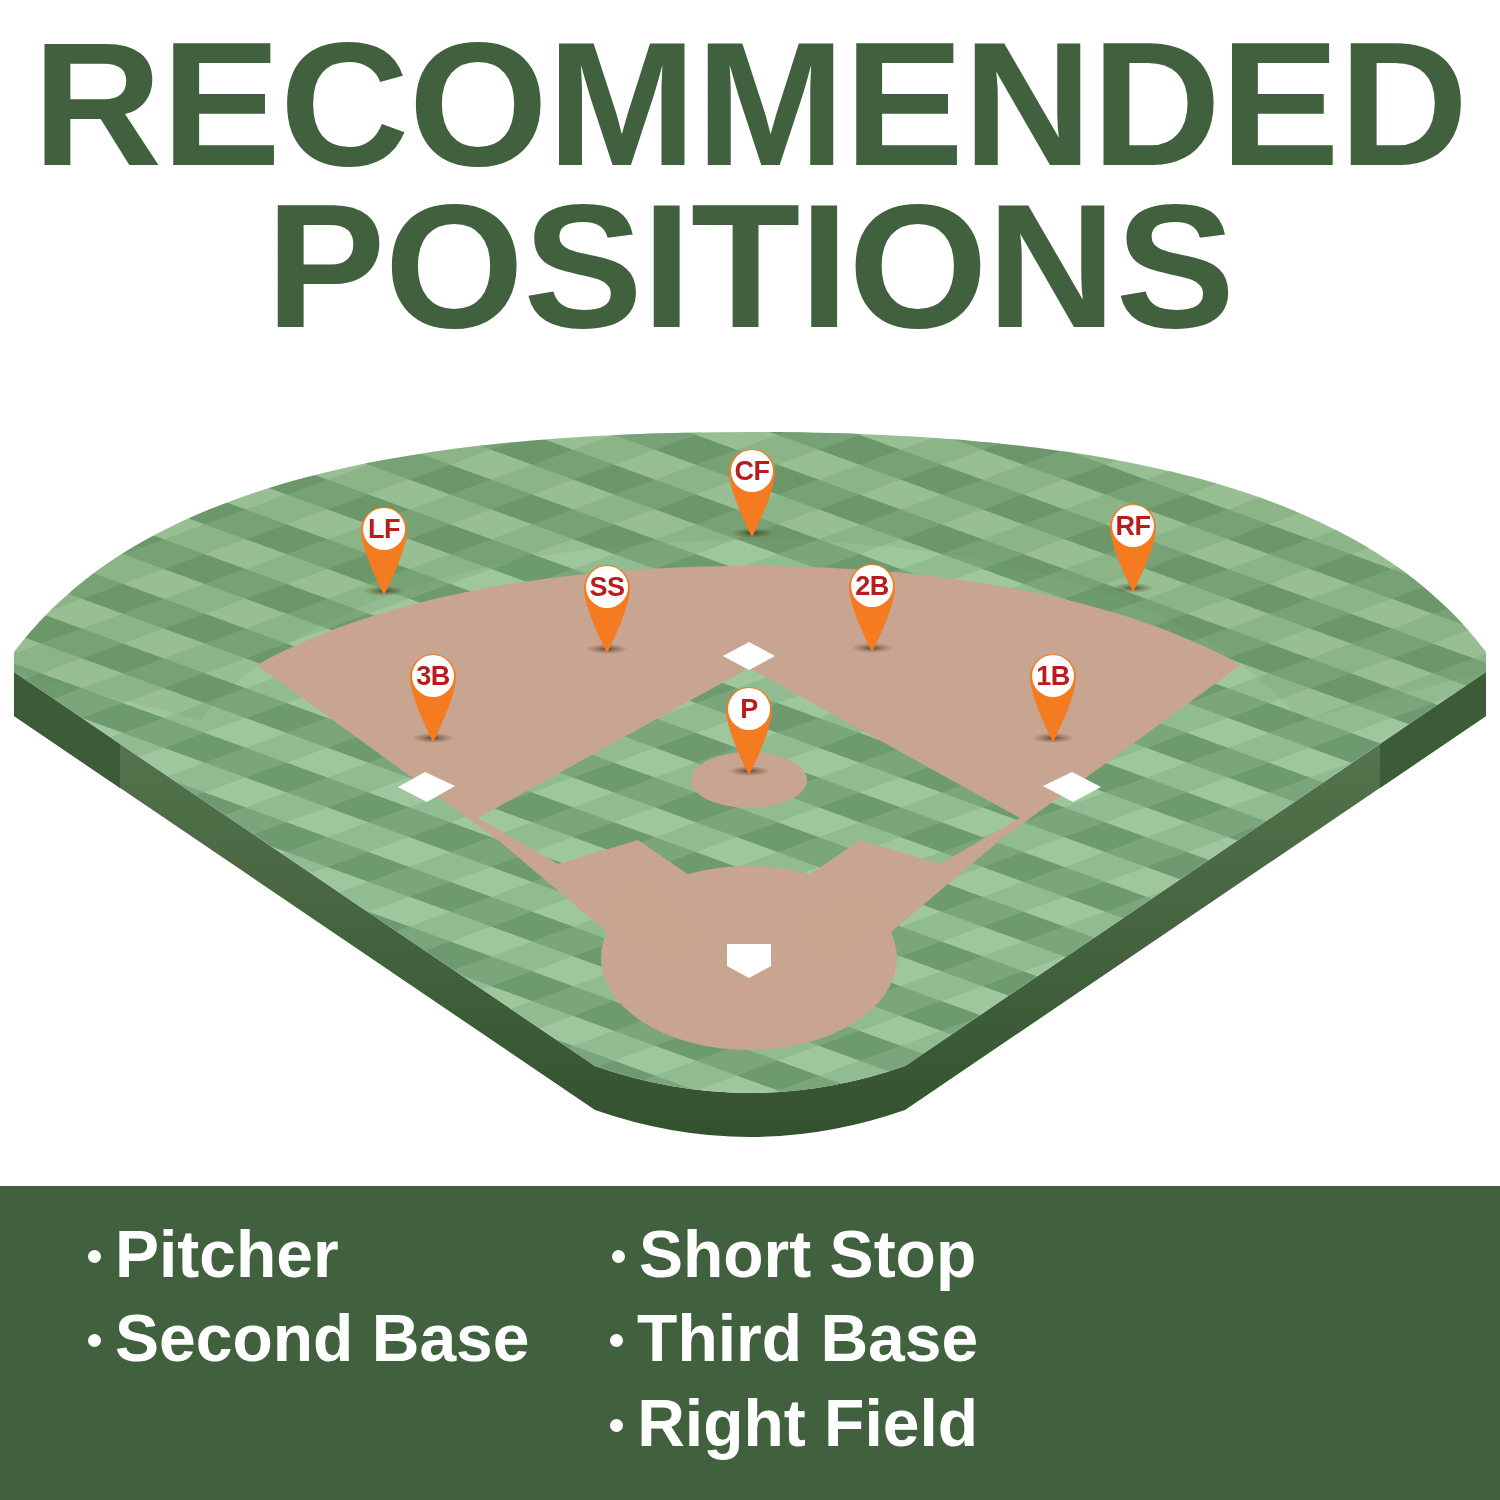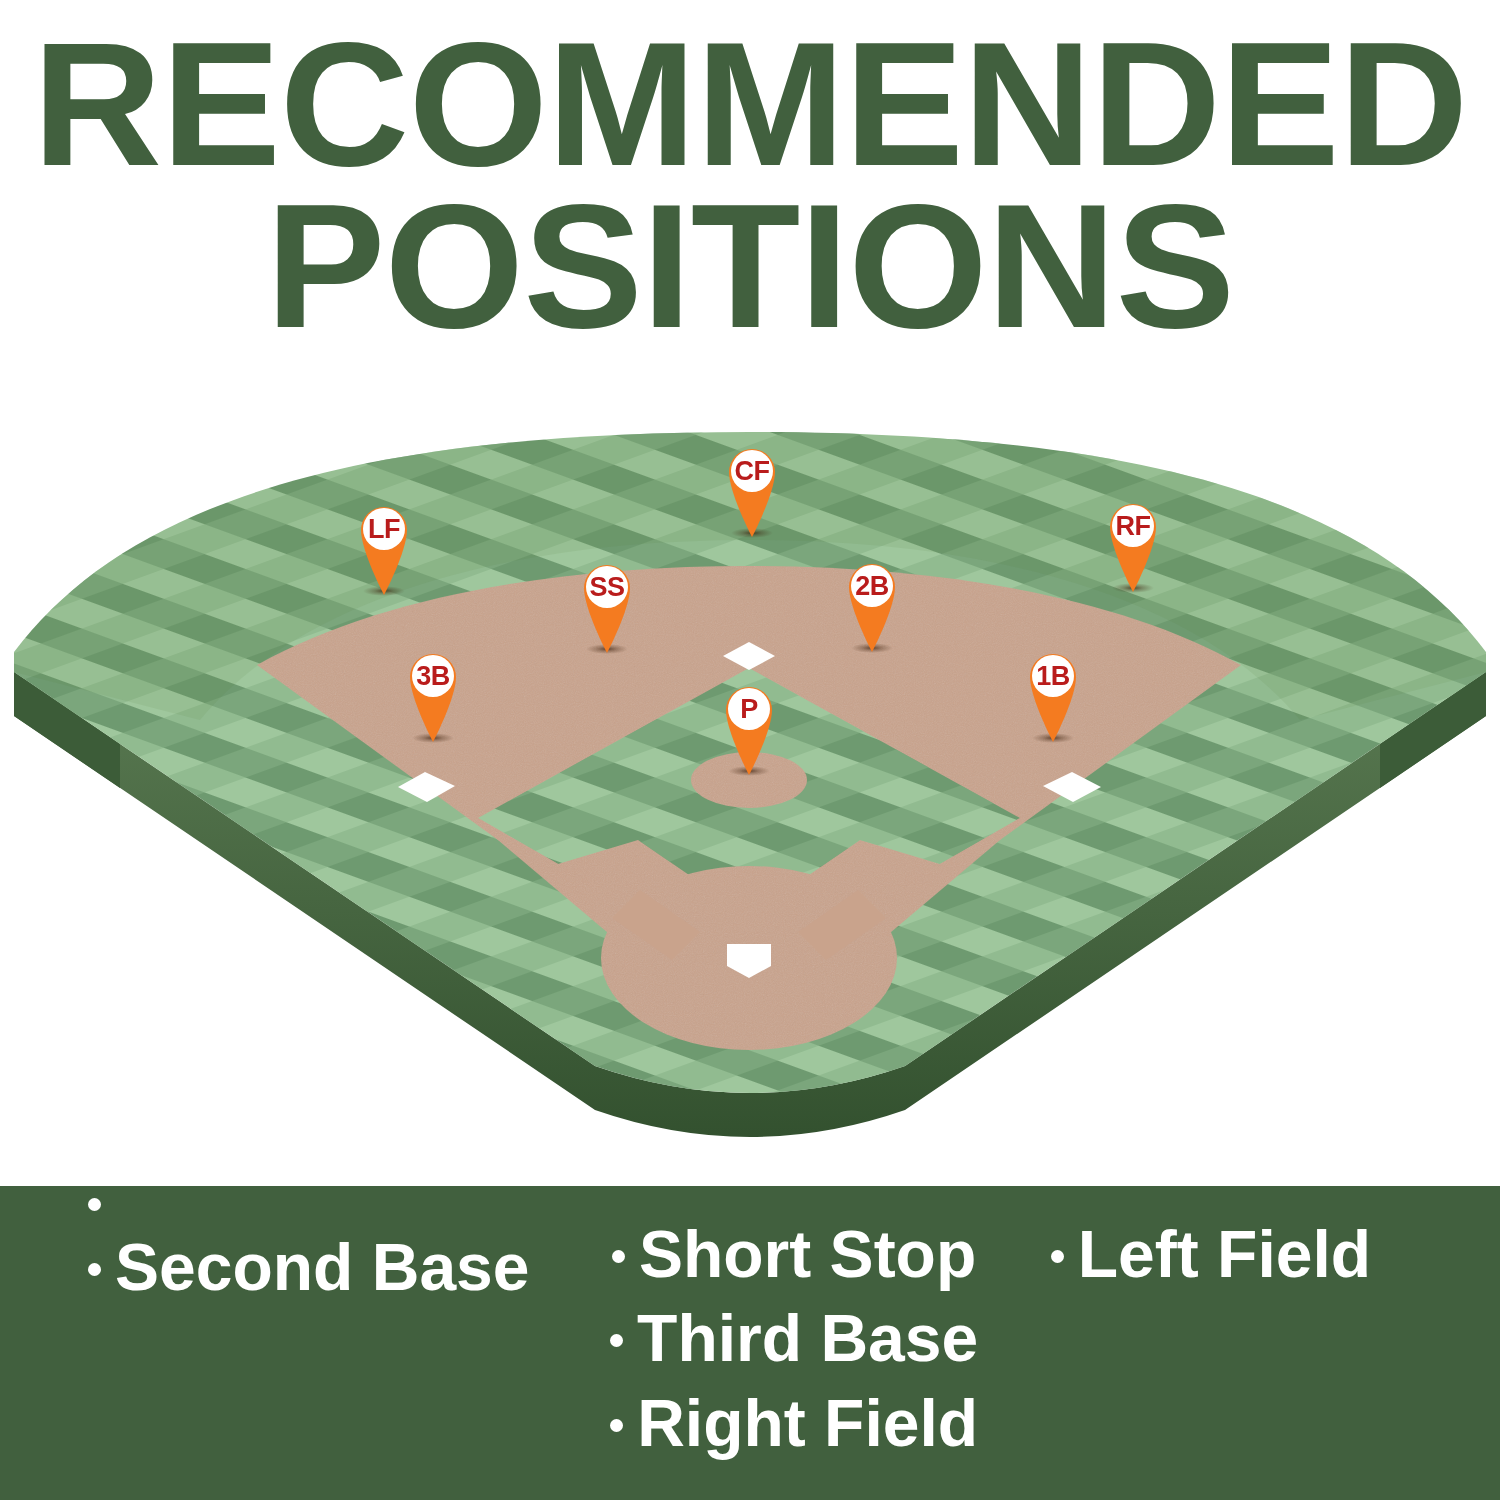--- a/index.html
+++ b/index.html
@@ -303,20 +303,21 @@
       </div>
 
     </div>
   </div>
 
   <div class="footer">
 
     <div class="fcol c1">
       <div class="fitem">
         <span class="fbullet"></span>
+        <span>Pitcher</span>
       </div>
       <div class="fitem">
         <span class="fbullet"></span>
         <span>Second Base</span>
       </div>
     </div>
 
     <div class="fcol c2">
       <div class="fitem">
         <span class="fbullet"></span>
@@ -326,21 +327,17 @@
         <span class="fbullet"></span>
         <span>Third Base</span>
       </div>
       <div class="fitem">
         <span class="fbullet"></span>
         <span>Right Field</span>
       </div>
     </div>
 
     <div class="fcol c3">
-      <div class="fitem">
-        <span class="fbullet"></span>
-        <span>Left Field</span>
-      </div>
     </div>
 
   </div>
 
 </div>
 
 </body></html>

